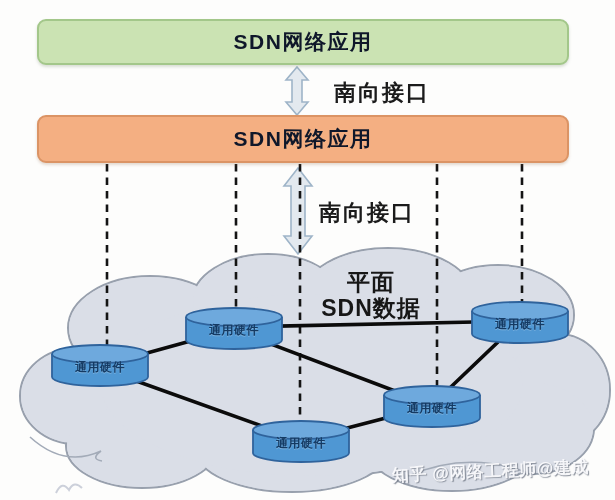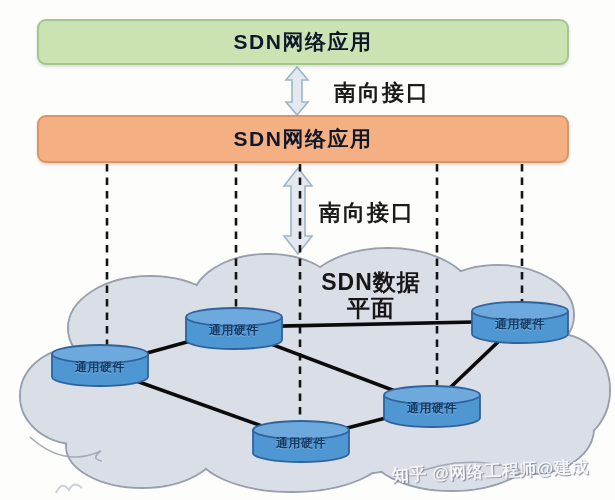--- a/index.html
+++ b/index.html
@@ -142,22 +142,22 @@
 
   <div class="iface-label north-label">南向接口</div>
 
   <div class="layer-box ctrl-box">
     <span>SDN网络应用</span>
   </div>
 
   <div class="iface-label south-label">南向接口</div>
 
   <div class="plane-title">
+    <div>平面</div>
     <div>SDN数据</div>
-    <div>平面</div>
   </div>
 
   <div class="node-label" style="left:52px;top:357px;">通用硬件</div>
   <div class="node-label" style="left:186px;top:320px;">通用硬件</div>
   <div class="node-label" style="left:472px;top:314px;">通用硬件</div>
   <div class="node-label" style="left:253px;top:433px;">通用硬件</div>
   <div class="node-label" style="left:384px;top:398px;">通用硬件</div>
 
   <div class="watermark">知乎 @网络工程师@建成</div>
 

